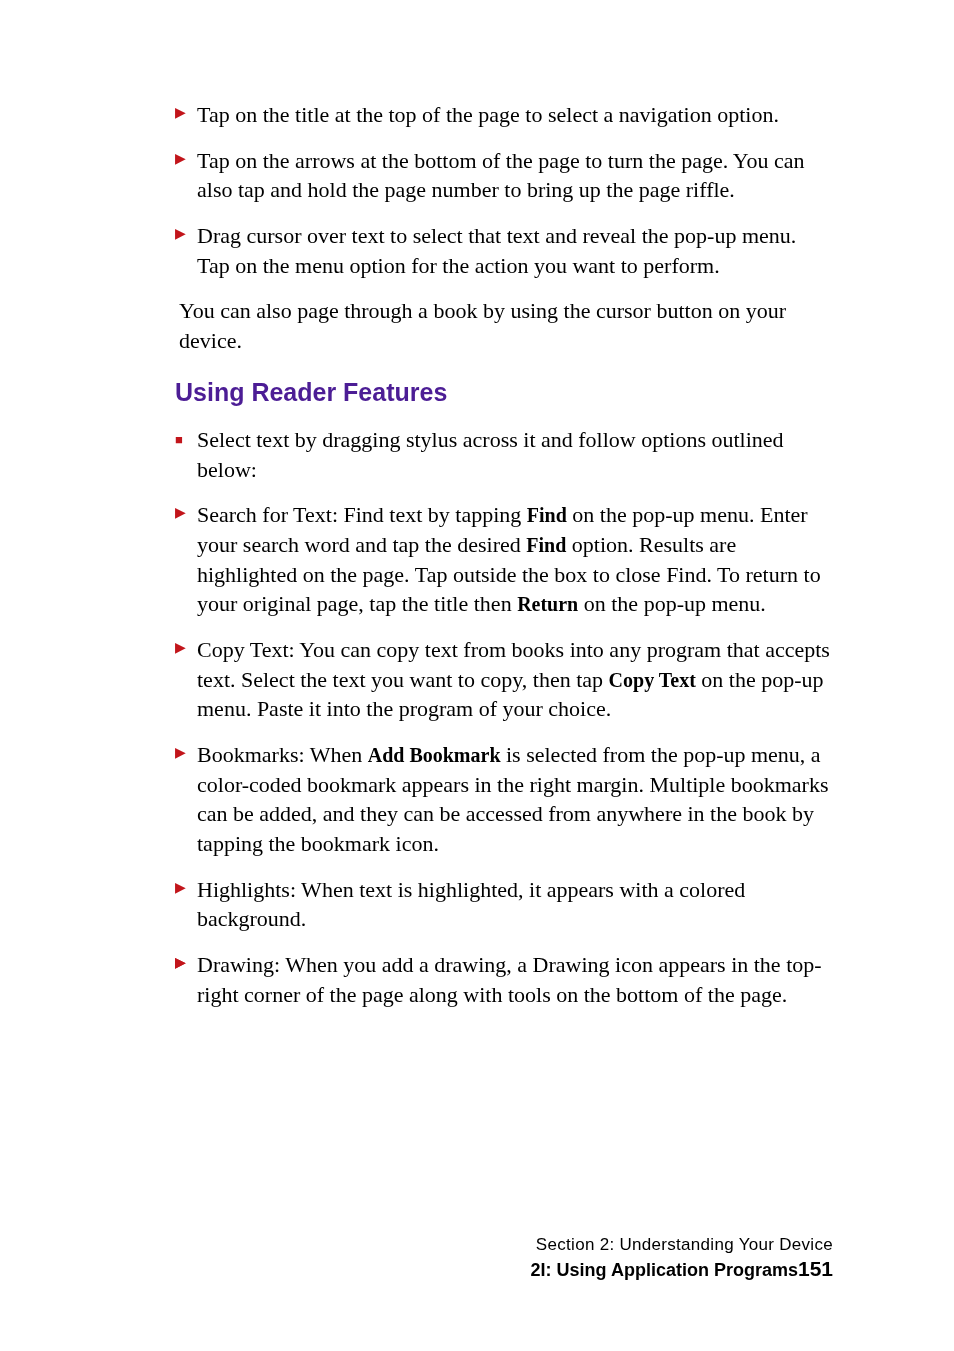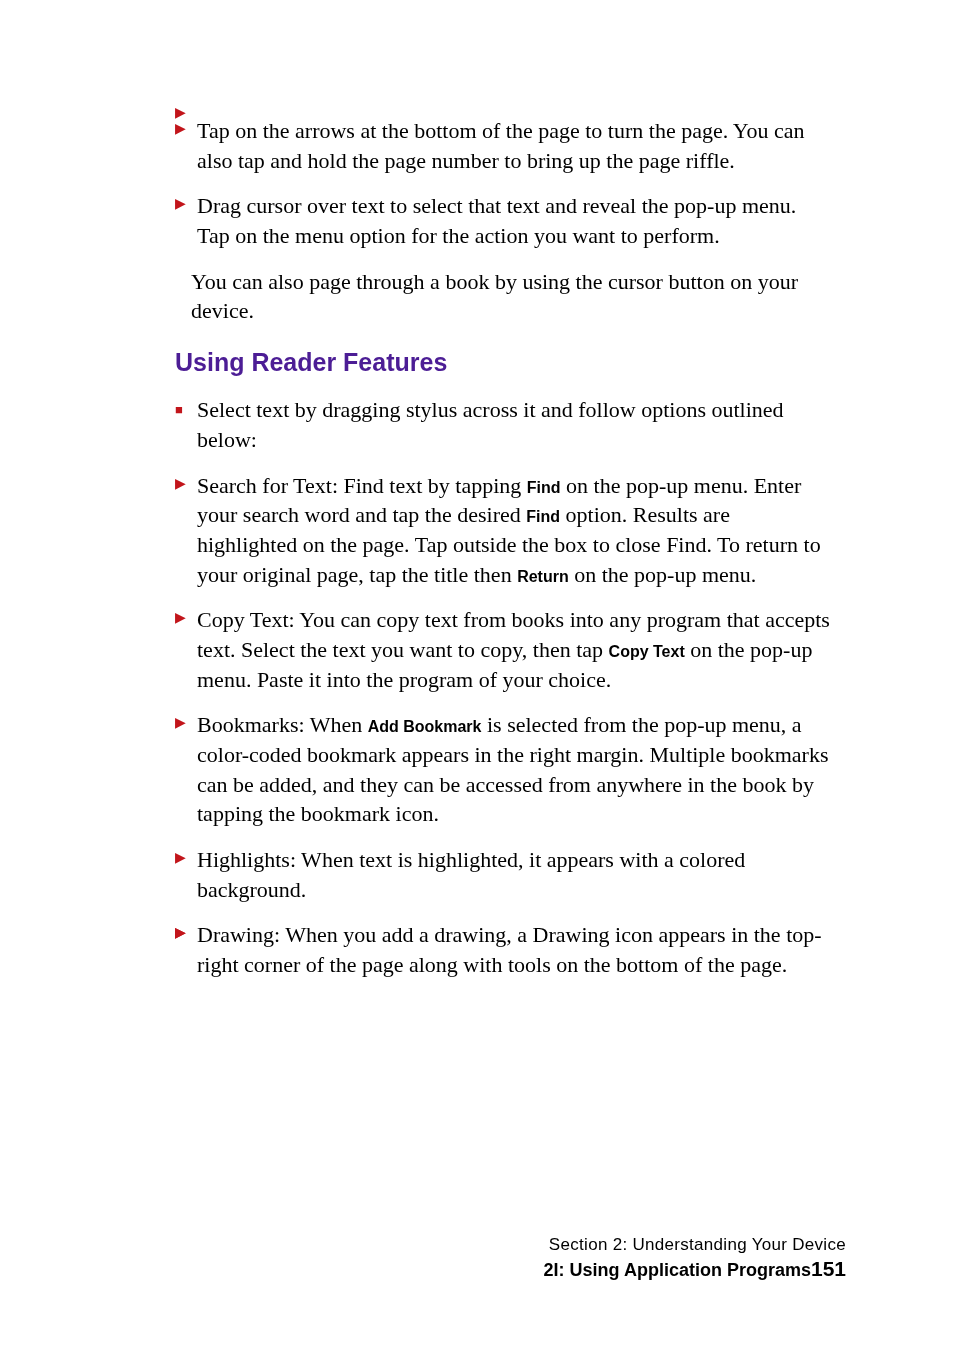--- a/index.html
+++ b/index.html
@@ -13,21 +13,21 @@
     position: relative;
   }
   .page {
     padding: 100px 120px 60px 175px;
     box-sizing: border-box;
   }
   .body-text {
     font-size: 22px;
     line-height: 1.35;
     color: #000;
-    margin: 0 0 14px 16px;
+    margin: 0 0 14px 4px;
     font-family: Georgia, 'Times New Roman', serif;
   }
   .bullet-item {
     position: relative;
     padding-left: 22px;
     margin-bottom: 16px;
     font-size: 22px;
     line-height: 1.35;
     color: #000;
   }
@@ -43,28 +43,28 @@
     font-size: 13px;
   }
   .section-head {
     font-family: Arial, Helvetica, sans-serif;
     font-weight: bold;
     color: #4c1d95;
     font-size: 25px;
     margin: 22px 0 18px 0;
   }
   .bold {
-    font-family: Liberation Sans, sans-serif;
+    font-family: Liberation Serif, serif;
     font-weight: bold;
-    font-size: 16px;
+    font-size: 20px;
   }
   .footer {
     position: absolute;
     bottom: 70px;
-    right: 108px;
+    right: 121px;
     text-align: right;
     font-family: Arial, Helvetica, sans-serif;
   }
   .footer-line1 {
     font-size: 17px;
     color: #000;
     letter-spacing: 0.3px;
     margin-bottom: 2px;
   }
   .footer-line2 {
@@ -83,20 +83,21 @@
     margin-top: 4px;
   }
 </style>
 </head>
 <body>
 
 <div class="page">
 
   <div class="bullet-item">
     <span class="marker">▶</span>
+    <span>Tap on the title at the top of the page to select a navigation option.</span>
   </div>
 
   <div class="bullet-item">
     <span class="marker">▶</span>
     <span>Tap on the arrows at the bottom of the page to turn the page. You can also tap and hold the page number to bring up the page riffle.</span>
   </div>
 
   <div class="bullet-item">
     <span class="marker">▶</span>
     <span>Drag cursor over text to select that text and reveal the pop-up menu. Tap on the menu option for the action you want to perform.</span>

